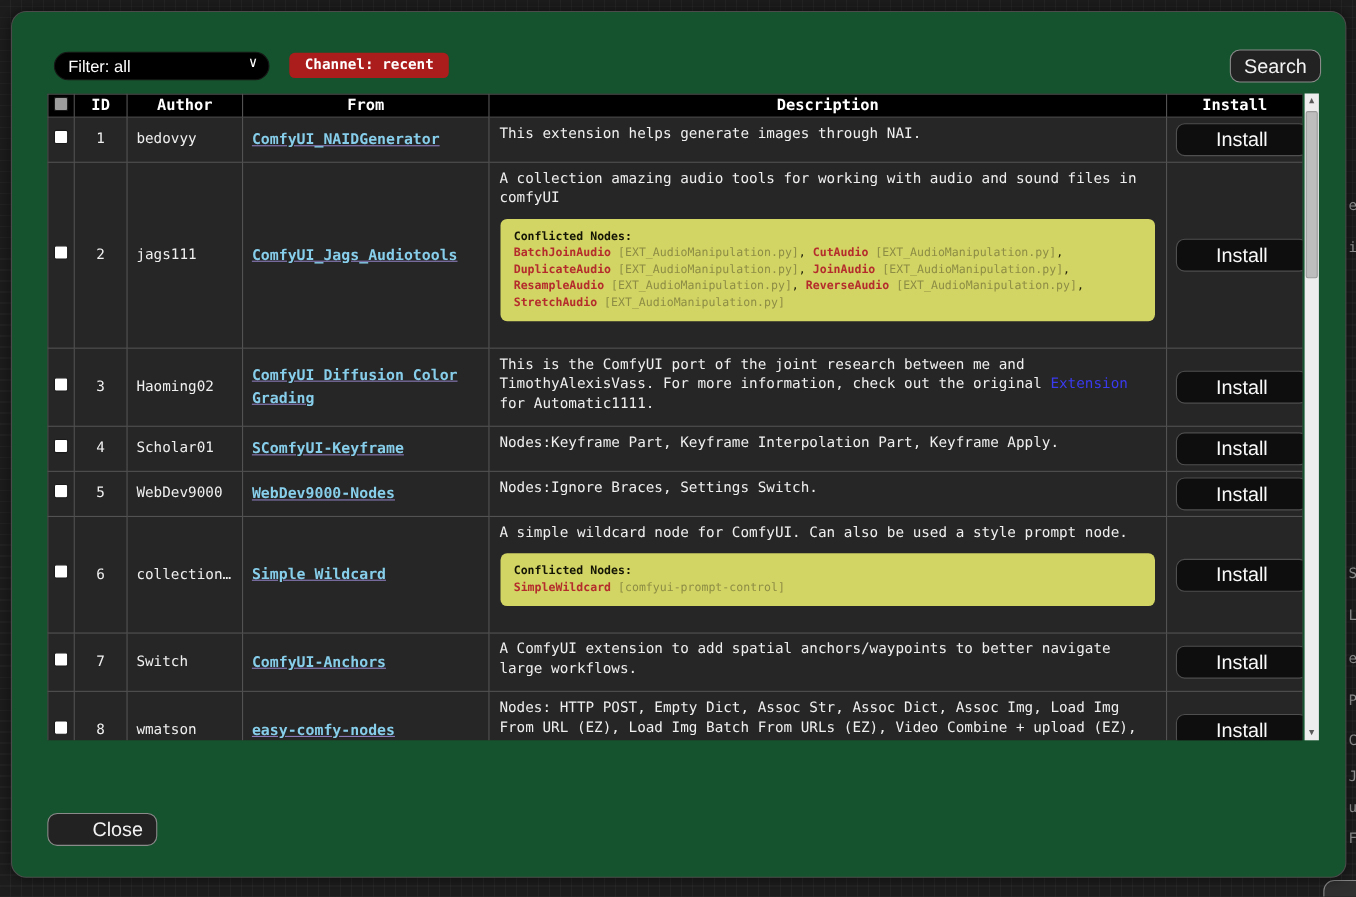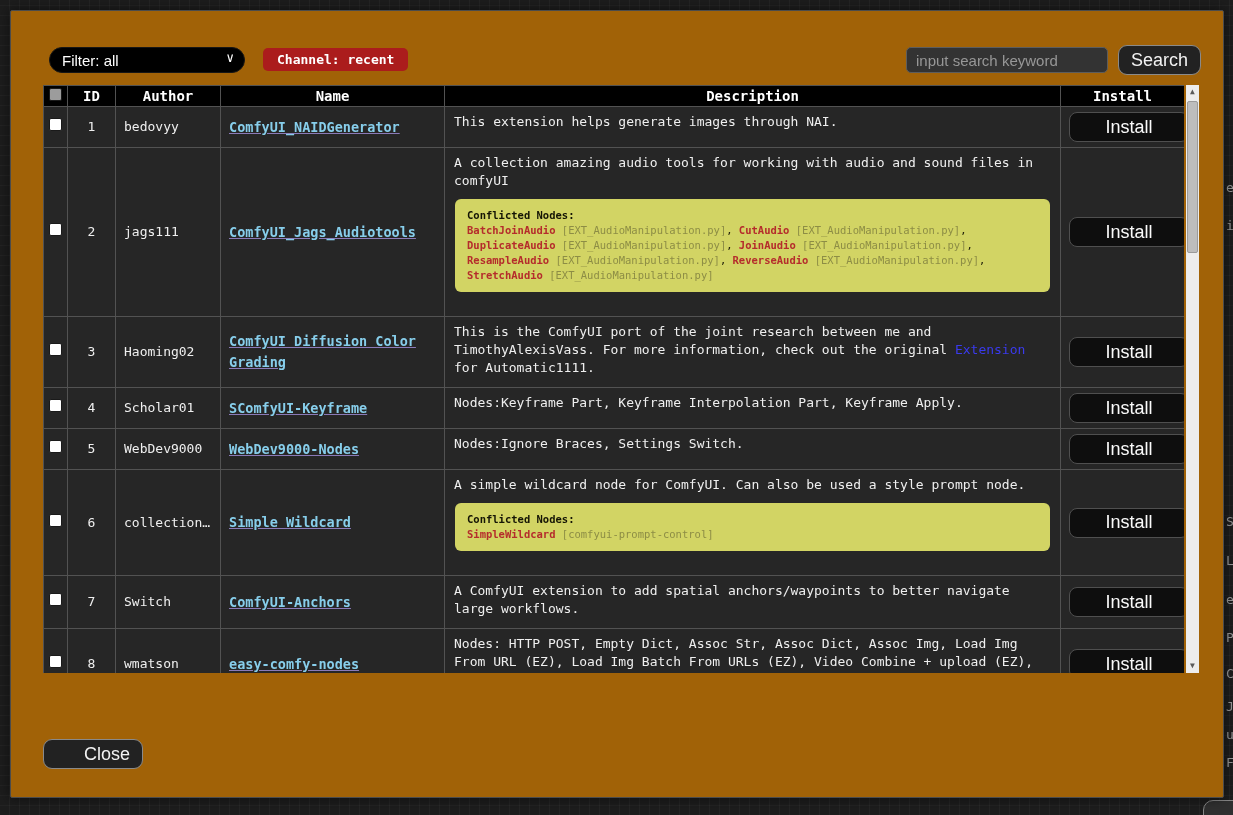--- a/index.html
+++ b/index.html
@@ -10,21 +10,21 @@
     background-image:
       repeating-linear-gradient(90deg, transparent 0 9px, rgba(255,255,255,.035) 9px 10px),
       repeating-linear-gradient(0deg, transparent 0 9px, rgba(255,255,255,.028) 9px 10px);
     position:relative;
     color:#f0f0f0;
   }
 
   
   .dialog {
     position:absolute; left:10px; top:10px; width:1214px; height:788px;
-    background:#a16207; border:1px solid #4b4b4b; border-radius:2px;
+    background:#14532d; border:1px solid #4b4b4b; border-radius:14px;
     box-shadow:0 0 14px rgba(0,0,0,.55);
   }
 
   
   .filter-wrap { position:absolute; left:38px; top:36px; width:196px; height:26px; }
   .filter-select {
     width:100%; height:100%; background:#000; color:#fff; border:1px solid #161616;
     border-radius:13px; padding:0 26px 0 12px; font:15px "Liberation Sans", sans-serif;
     appearance:none; -webkit-appearance:none;
   }
@@ -125,39 +125,38 @@
 
   <div class="filter-wrap">
     <select class="filter-select">
       <option>Filter: all</option>
     </select>
     <span class="filter-chevron">∨</span>
   </div>
 
   <button class="channel-badge">Channel: recent</button>
 
-  <input class="search-input" type="text" placeholder="input search keyword" style="">
   <button class="btn search-button">Search</button>
 
   <div class="table-wrap">
     <table>
       <colgroup>
           <col class="c-cb">
           <col class="c-id">
           <col class="c-au">
           <col class="c-nm">
           <col class="c-de">
           <col class="c-in">
         </colgroup>
       <thead>
         <tr>
           <th><span class="checkbox head-cb"></span></th>
           <th>ID</th>
           <th>Author</th>
-          <th>Name</th>
+          <th>From</th>
           <th>Description</th>
           <th>Install</th>
         </tr>
       </thead>
       <tbody>
           <tr>
     <td class="cb-cell"><span class="checkbox row-cb"></span></td>
     <td class="id-cell">1</td>
     <td class="author-cell">bedovyy</td>
     <td class="name-cell"><a class="name-link">ComfyUI_NAIDGenerator</a></td>

